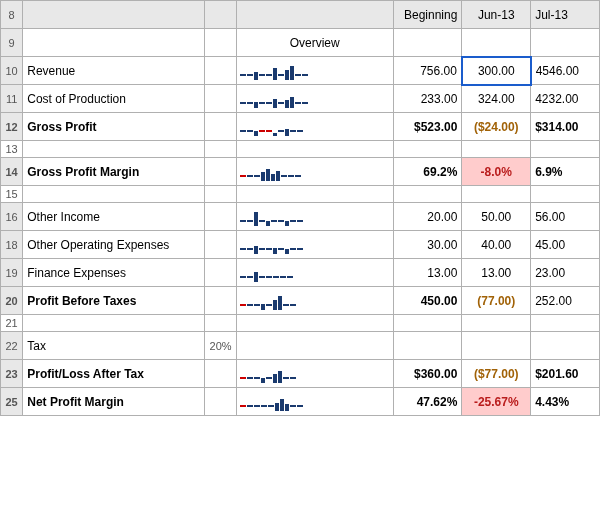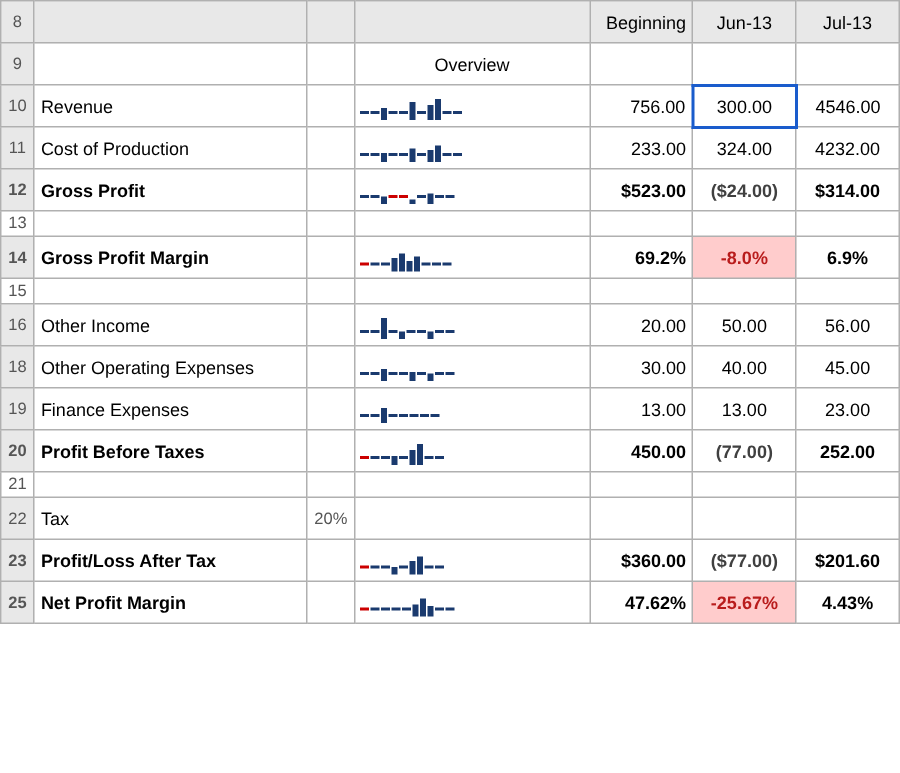--- a/index.html
+++ b/index.html
@@ -53,28 +53,28 @@
       background: #fff;
       margin-left: 41px;
     }
     .jun-cell {
       width: 68px;
       text-align: center;
       background: #fff;
     }
     .jul-cell {
       width: 68px;
-      text-align: center;
+      text-align: left;
       background: #fff;
     }
     .bold-row td {
       font-weight: bold;
     }
     .negative {
-      color: #404040;
+      color: #a16207;
     }
     .highlight-neg {
       background: #ffcccc !important;
       color: #b91c1c;
     }
     .selected-cell {
       border: 2px solid #1a5ccc !important;
       background: #fff;
     }
     .empty-row td {
@@ -329,21 +329,21 @@
         <span class="spark-bar" style="height:6px"></span>
         <span class="spark-dash"></span>
         <span class="spark-bar" style="height:10px"></span>
         <span class="spark-bar" style="height:14px"></span>
         <span class="spark-dash"></span>
             <span class="spark-dash"></span>
       </div>
     </td>
     <td class="beginning-cell" style="font-weight:bold;">450.00</td>
     <td class="jun-cell negative" style="font-weight:bold;">(77.00)</td>
-    <td class="jul-cell" style="font-weight:bold;">252.00</td>
+    <td class="jul-cell" style="font-weight:normal;">252.00</td>
   </tr>
 
   <tr class="empty-row">
     <td class="row-num">21</td>
     <td></td>
     <td></td>
     <td></td>
     <td></td>
     <td></td>
     <td></td>

